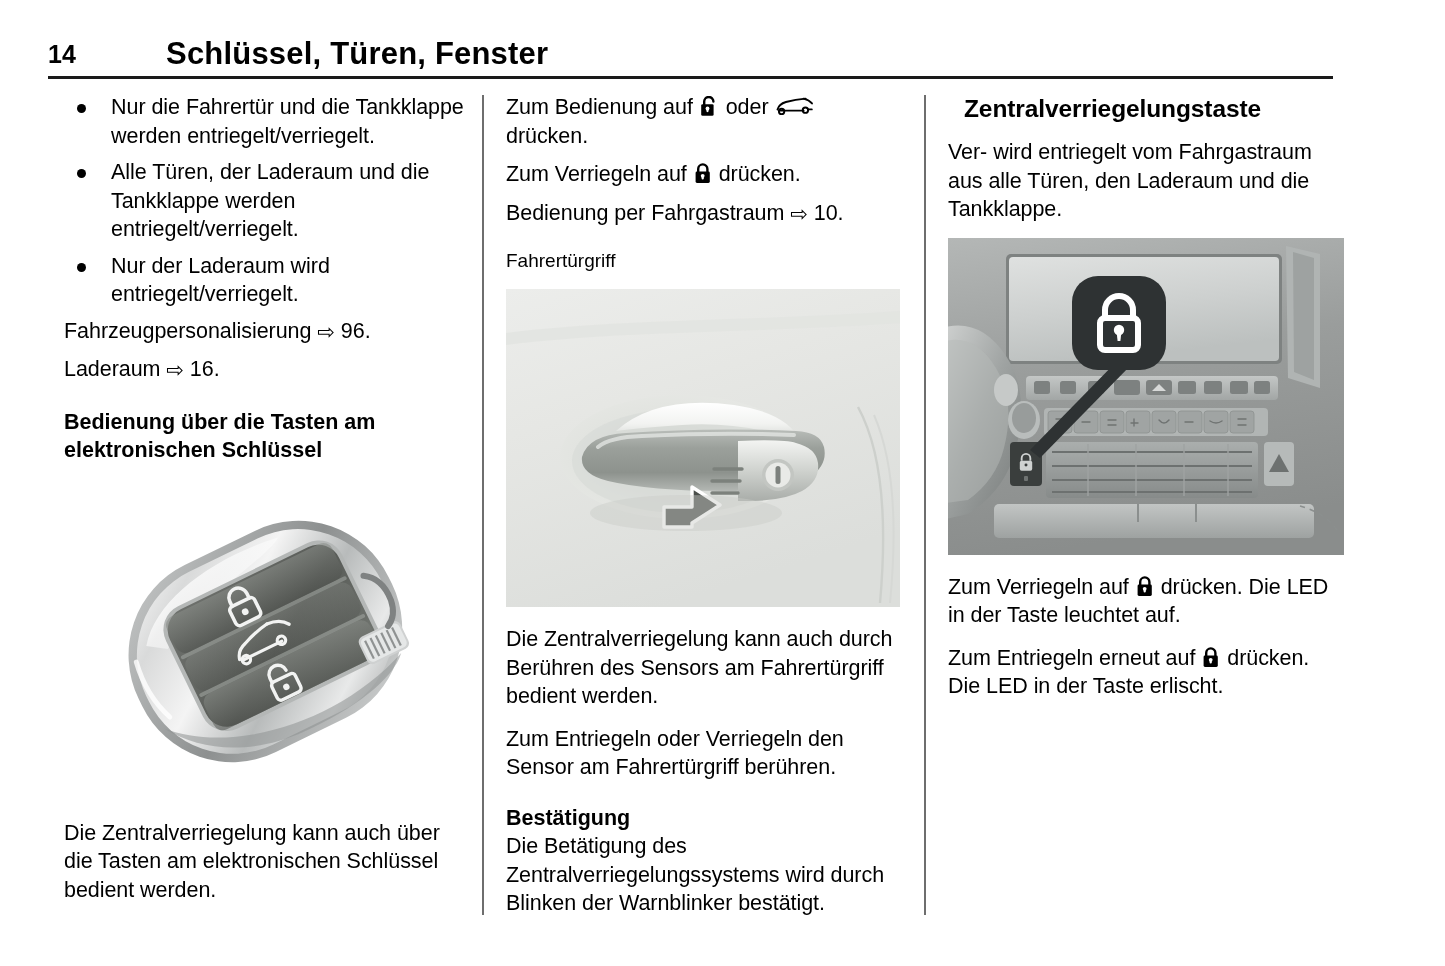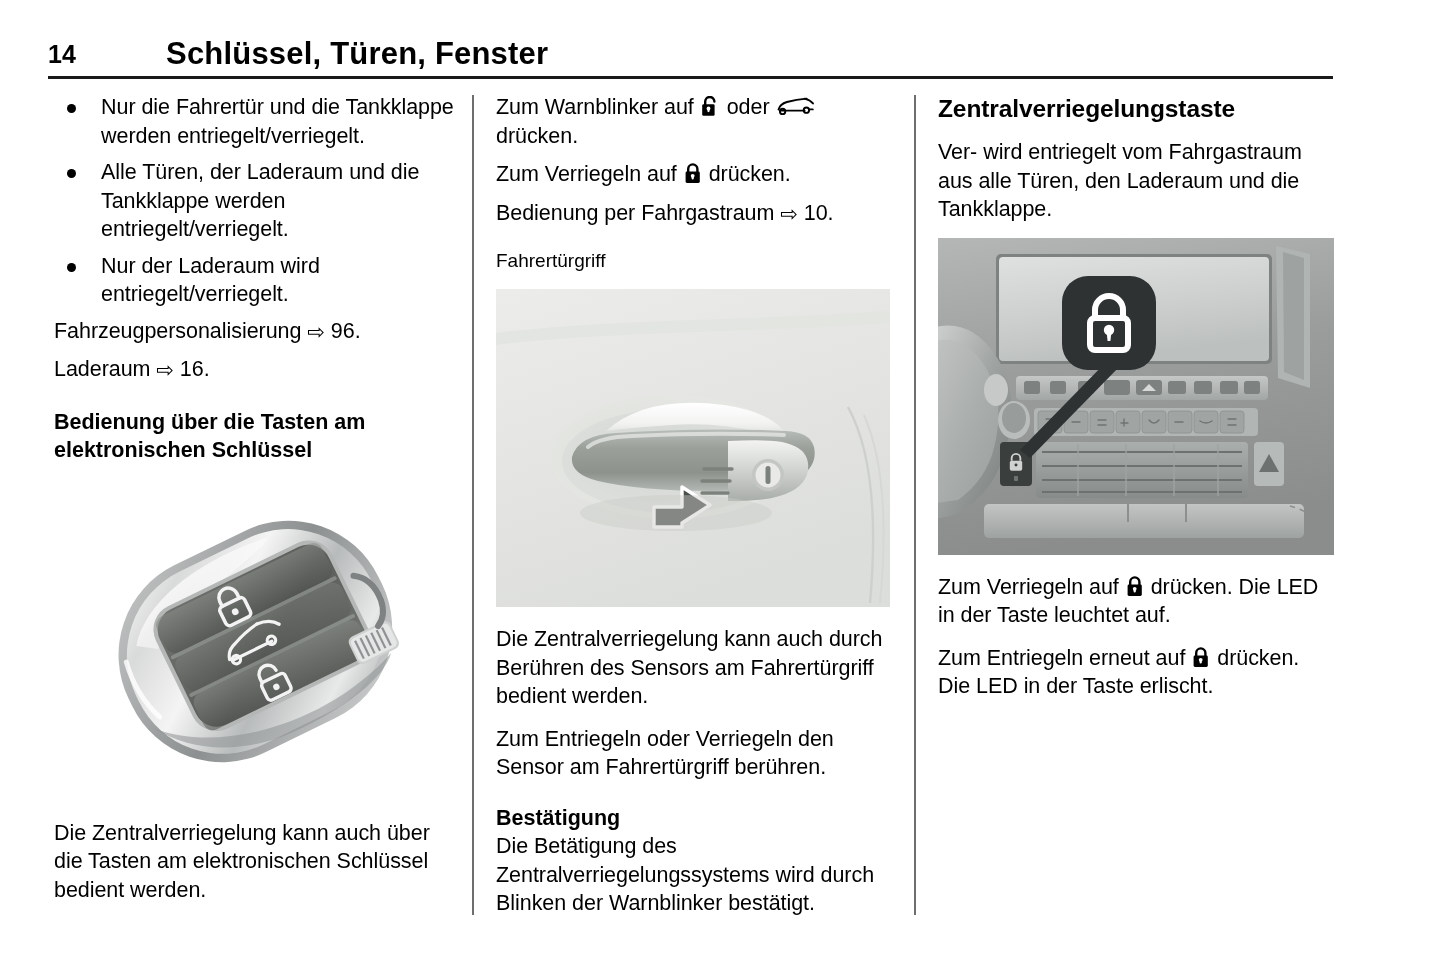--- a/index.html
+++ b/index.html
@@ -48,21 +48,21 @@
     left: 48px;
     top: 76px;
     width: 1285px;
     height: 3px;
     background: #1a1a1a;
   }
 
   
   .columns {
     position: absolute;
-    left: 2px;
+    left: 12px;
     top: 93px;
     width: 1406px;
     height: 825px;
   }
   .col {
     position: absolute;
     top: 0;
     width: 400px;
   }
   .col-left   { left: 52px;  width: 400px; }
@@ -87,21 +87,21 @@
     letter-spacing: -0.05px;
   }
   p.body.tight { margin-bottom: 10px; }
   h3.sub {
     margin: 0 0 11px 0;
     font-size: 21.5px;
     line-height: 28.5px;
     font-weight: 700;
   }
   h2.section {
-    margin: 0 0 14px 0;
+    margin: 0 0 14px 16px;
     font-size: 24.5px;
     line-height: 31px;
     font-weight: 700;
     letter-spacing: -0.1px;
   }
   h3.fig-title {
     margin: 0 0 14px 0;
     font-size: 19px;
     line-height: 28px;
     font-weight: 400;
@@ -314,21 +314,21 @@
         </g>
       </svg>
     </div>
 
     <p class="body">Die Zentralverriegelung kann auch über die Tasten am elektronischen Schlüssel bedient werden.</p>
   </div>
 
   <div class="col col-mid">
 
     <p class="body tight">
-      <span>Zum Warnblinker auf</span>
+      <span>Zum Bedienung auf</span>
       <span class="ico">
         <svg width="19" height="21" viewBox="0 0 19 21">
           <path d="M4.2 8.4 V5.6 a4.6 4.6 0 0 1 9.2 0" fill="none" stroke="#000" stroke-width="2.4" stroke-linecap="round"></path>
           <rect x="1.2" y="8.2" width="12.4" height="11.6" rx="1.4" fill="#000"></rect>
           <rect x="6.4" y="11.6" width="2.2" height="4.6" rx="1.1" fill="#fff"></rect>
           <circle cx="7.5" cy="12.4" r="1.9" fill="#fff"></circle>
         </svg>
       </span>
       <span>oder</span>
       <span class="ico">

